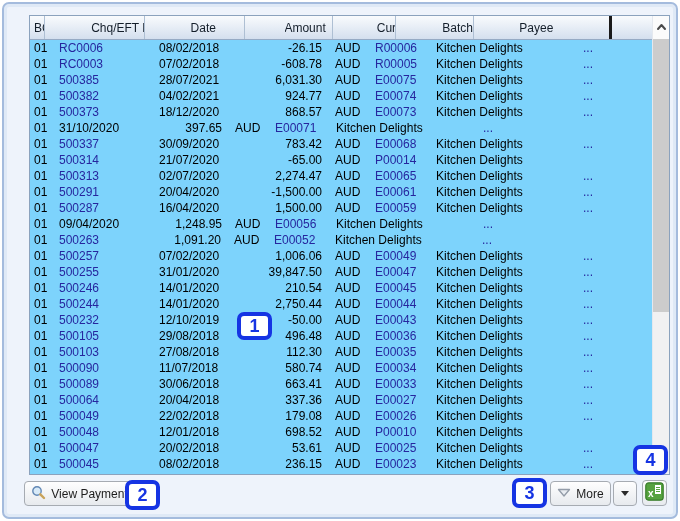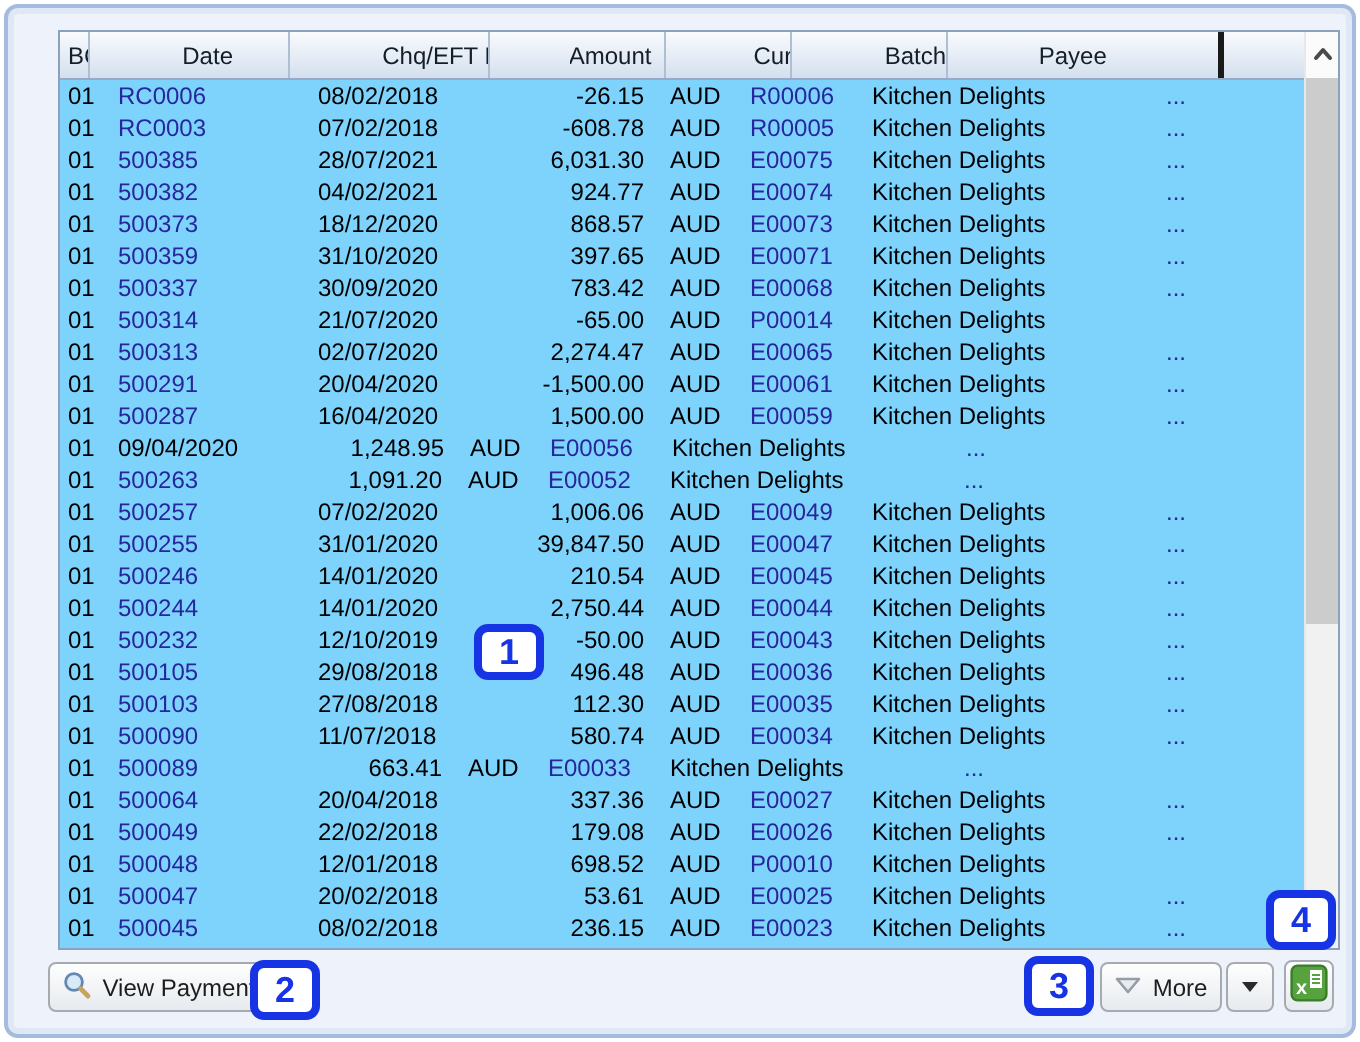--- a/index.html
+++ b/index.html
@@ -75,22 +75,22 @@
 
 <div class="stage">
   <div class="panel"></div>
 
   <div class="grid">
     <div class="grid-inner">
       <div class="grid-main">
         <div class="grid-header">
 
           <div class="hcell col-bc">BC</div>
+            <div class="hcell col-chq">Chq/EFT No</div>
             <div class="hcell col-date">Date</div>
-            <div class="hcell col-chq">Chq/EFT No</div>
             <div class="hcell col-amount">Pmt Amount</div>
             <div class="hcell col-curr">Curr</div>
             <div class="hcell col-batch">Batch No</div>
             <div class="hcell col-payee">Payee</div>
             <div class="hspacer"></div>
         </div>
         <div class="grid-body">
 
         <div class="row">
               <div class="cell col-bc">01</div>
@@ -137,21 +137,20 @@
               <div class="cell col-chq link">500373</div>
               <div class="cell col-date">18/12/2020</div>
               <div class="cell col-amount">868.57</div>
               <div class="cell col-curr">AUD</div>
               <div class="cell col-batch link">E00073</div>
               <div class="cell col-payee">Kitchen Delights</div>
               <div class="cell col-more link">...</div>
             </div>
             <div class="row">
               <div class="cell col-bc">01</div>
-              <div class="cell col-chq link">500359</div>
               <div class="cell col-date">31/10/2020</div>
               <div class="cell col-amount">397.65</div>
               <div class="cell col-curr">AUD</div>
               <div class="cell col-batch link">E00071</div>
               <div class="cell col-payee">Kitchen Delights</div>
               <div class="cell col-more link">...</div>
             </div>
             <div class="row">
               <div class="cell col-bc">01</div>
               <div class="cell col-chq link">500337</div>
@@ -296,20 +295,21 @@
               <div class="cell col-date">11/07/2018</div>
               <div class="cell col-amount">580.74</div>
               <div class="cell col-curr">AUD</div>
               <div class="cell col-batch link">E00034</div>
               <div class="cell col-payee">Kitchen Delights</div>
               <div class="cell col-more link">...</div>
             </div>
             <div class="row">
               <div class="cell col-bc">01</div>
               <div class="cell col-chq link">500089</div>
+              <div class="cell col-date">30/06/2018</div>
               <div class="cell col-amount">663.41</div>
               <div class="cell col-curr">AUD</div>
               <div class="cell col-batch link">E00033</div>
               <div class="cell col-payee">Kitchen Delights</div>
               <div class="cell col-more link">...</div>
             </div>
             <div class="row">
               <div class="cell col-bc">01</div>
               <div class="cell col-chq link">500064</div>
               <div class="cell col-date">20/04/2018</div>

